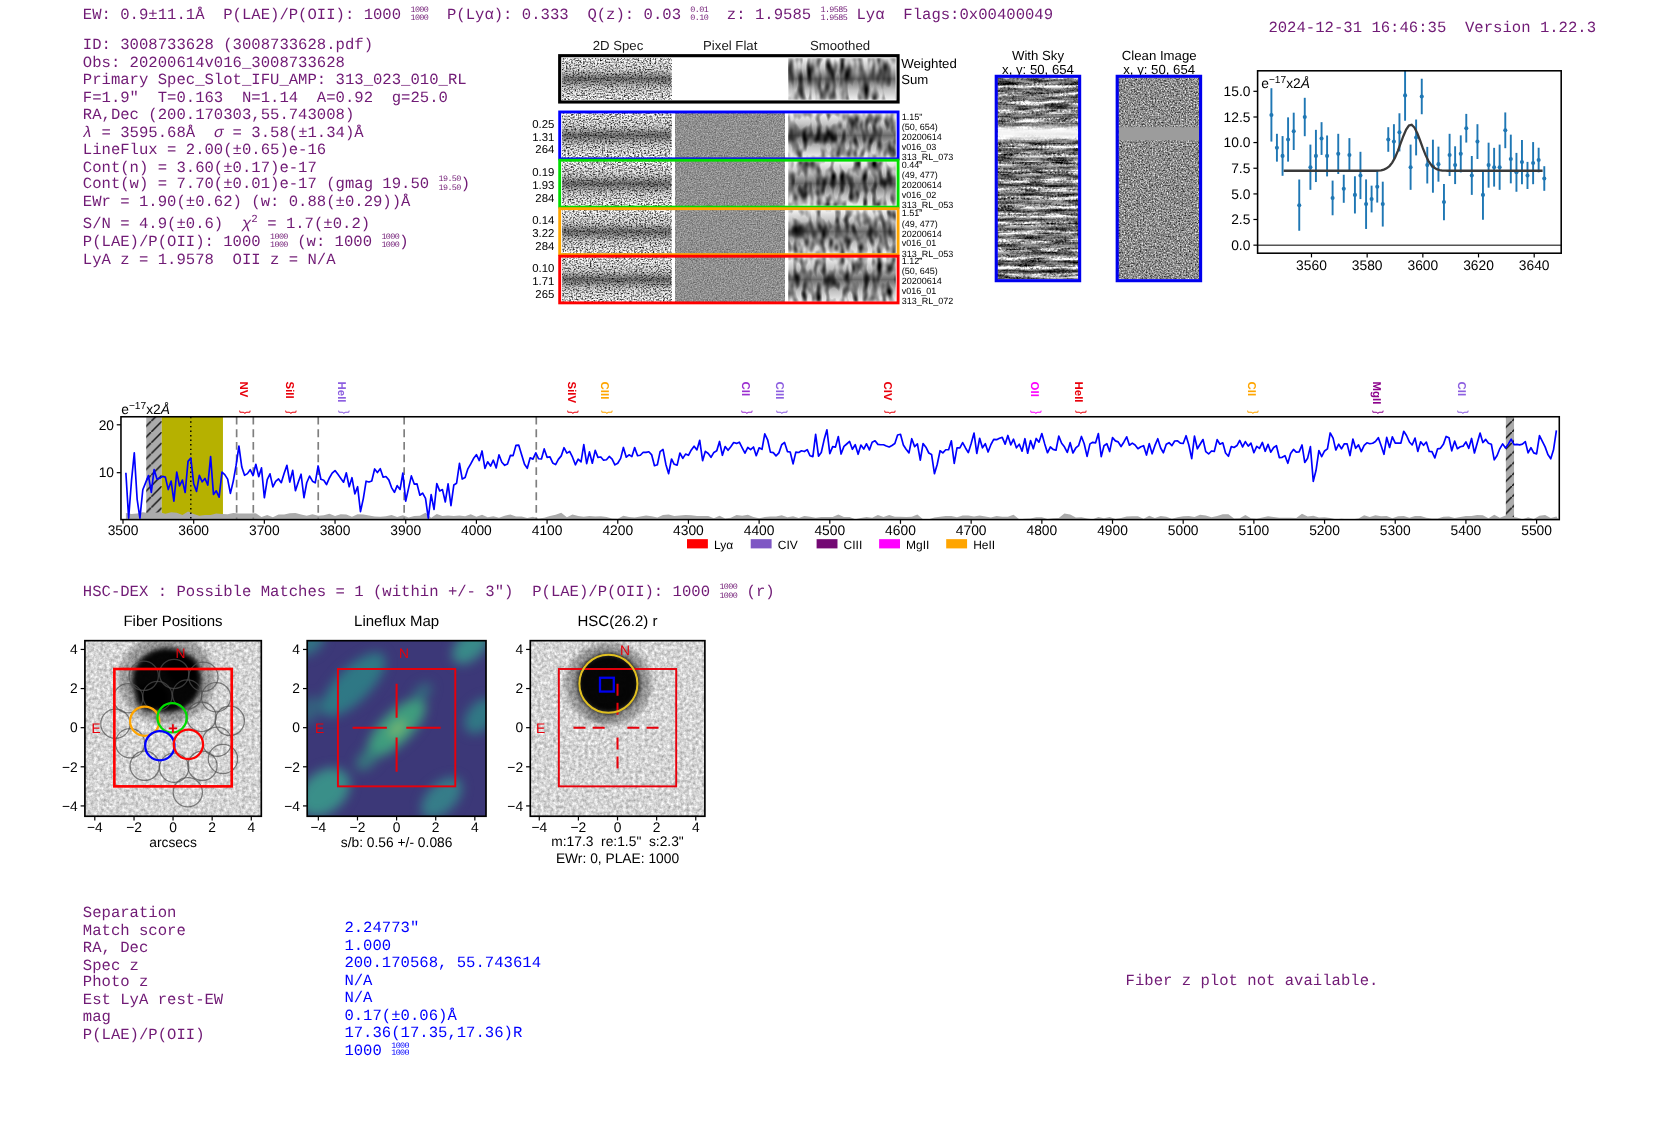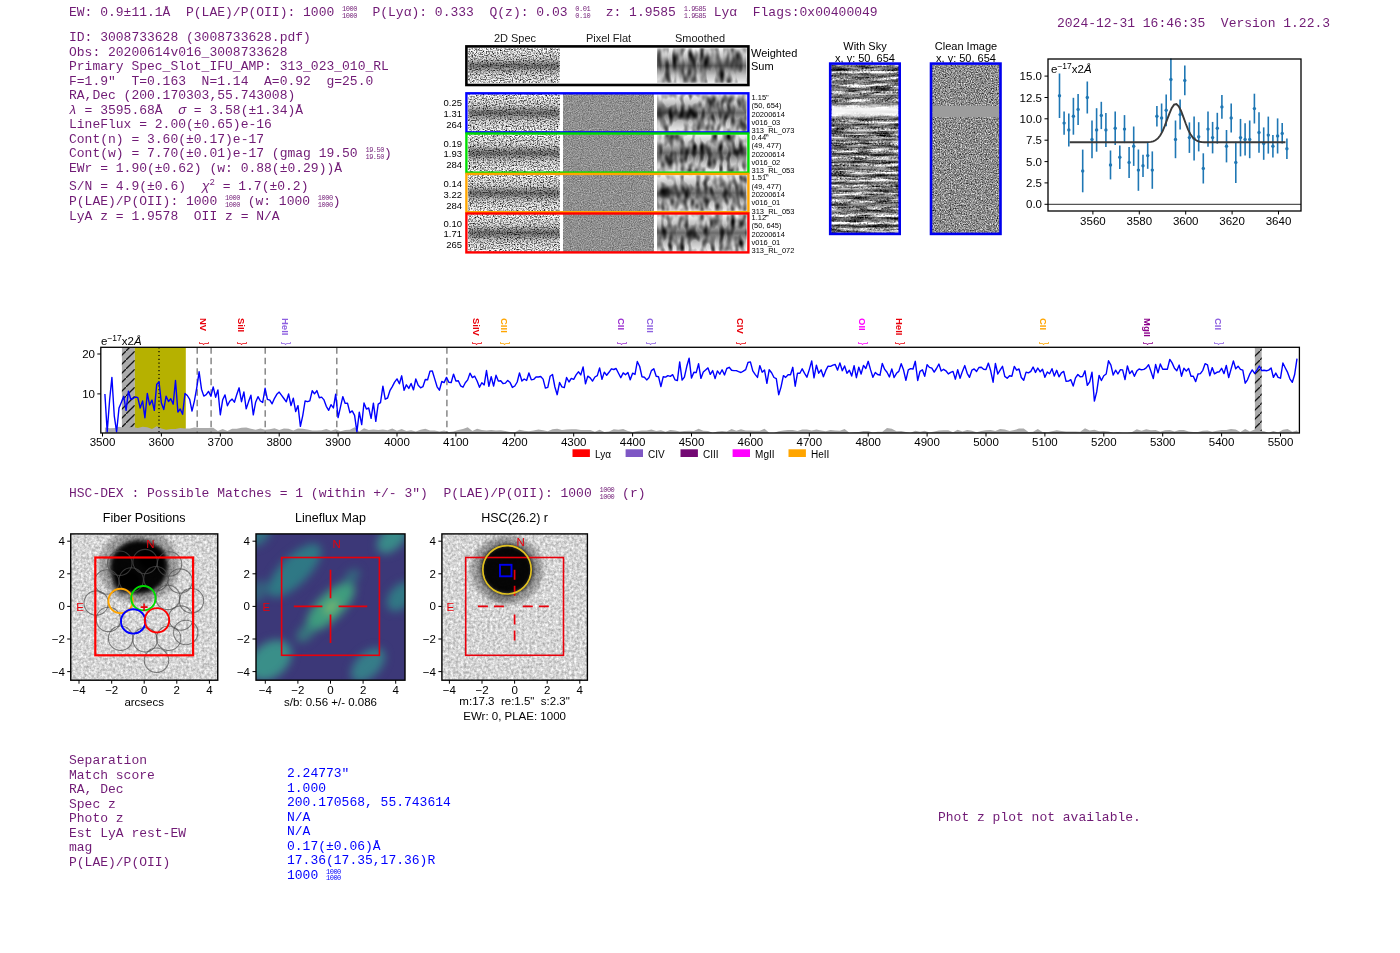--- a/index.html
+++ b/index.html
@@ -583,12 +583,12 @@
 <text x="514.6" y="705" font-size="11.5" text-anchor="middle">m:17.3&nbsp;&nbsp;re:1.5"&nbsp;&nbsp;s:2.3"</text>
 <text x="514.6" y="719.5" font-size="11.5" text-anchor="middle">EWr: 0, PLAE: 1000</text>
 </g>
 </svg>
 <div class="mono" style="left:69px;top:5px">EW: 0.9±11.1Å&nbsp;&nbsp;P(LAE)/P(OII): 1000 <span class="fr"><span>1000</span><span>1000</span></span>&nbsp;&nbsp;P(Lyα): 0.333&nbsp;&nbsp;Q(z): 0.03 <span class="fr"><span>0.01</span><span>0.10</span></span>&nbsp;&nbsp;z: 1.9585 <span class="fr"><span>1.9585</span><span>1.9585</span></span> Lyα&nbsp;&nbsp;Flags:0x00400049</div>
 <div class="mono" style="left:1057px;top:16px">2024-12-31 16:46:35&nbsp;&nbsp;Version 1.22.3</div>
 <div class="mono" style="left:69px;top:31px;line-height:14.55px">ID: 3008733628 (3008733628.pdf)<br>Obs: 20200614v016_3008733628<br>Primary Spec_Slot_IFU_AMP: 313_023_010_RL<br>F=1.9"&nbsp;&nbsp;T=0.163&nbsp;&nbsp;N=1.14&nbsp;&nbsp;A=0.92&nbsp;&nbsp;g=25.0<br>RA,Dec (200.170303,55.743008)<br><i>λ</i> = 3595.68Å&nbsp;&nbsp;<i>σ</i> = 3.58(±1.34)Å<br>LineFlux = 2.00(±0.65)e-16<br>Cont(n) = 3.60(±0.17)e-17<br>Cont(w) = 7.70(±0.01)e-17 (gmag 19.50 <span class="fr"><span>19.50</span><span>19.50</span></span>)<br>EWr = 1.90(±0.62) (w: 0.88(±0.29))Å<br>S/N = 4.9(±0.6)&nbsp;&nbsp;<i>χ</i><sup>2</sup> = 1.7(±0.2)<br>P(LAE)/P(OII): 1000 <span class="fr"><span>1000</span><span>1000</span></span> (w: 1000 <span class="fr"><span>1000</span><span>1000</span></span>)<br>LyA z = 1.9578&nbsp;&nbsp;OII z = N/A</div>
 <div class="mono" style="left:69px;top:486px">HSC-DEX : Possible Matches = 1 (within +/- 3")&nbsp;&nbsp;P(LAE)/P(OII): 1000 <span class="fr"><span>1000</span><span>1000</span></span> (r)</div>
 <div class="mono" style="left:69px;top:754px;line-height:14.5px">Separation<br>Match score<br>RA, Dec<br>Spec z<br>Photo z<br>Est LyA rest-EW<br>mag<br>P(LAE)/P(OII)</div>
 <div class="mono" style="left:287px;top:767px;line-height:14.5px;color:#0000ff">2.24773"<br>1.000<br>200.170568, 55.743614<br>N/A<br>N/A<br>0.17(±0.06)Å<br>17.36(17.35,17.36)R<br>1000 <span class="fr"><span>1000</span><span>1000</span></span></div>
-<div class="mono" style="left:938px;top:810px">Phot z plot not available.</div>
+<div class="mono" style="left:938px;top:810px">Fiber z plot not available.</div>
 </body></html>

